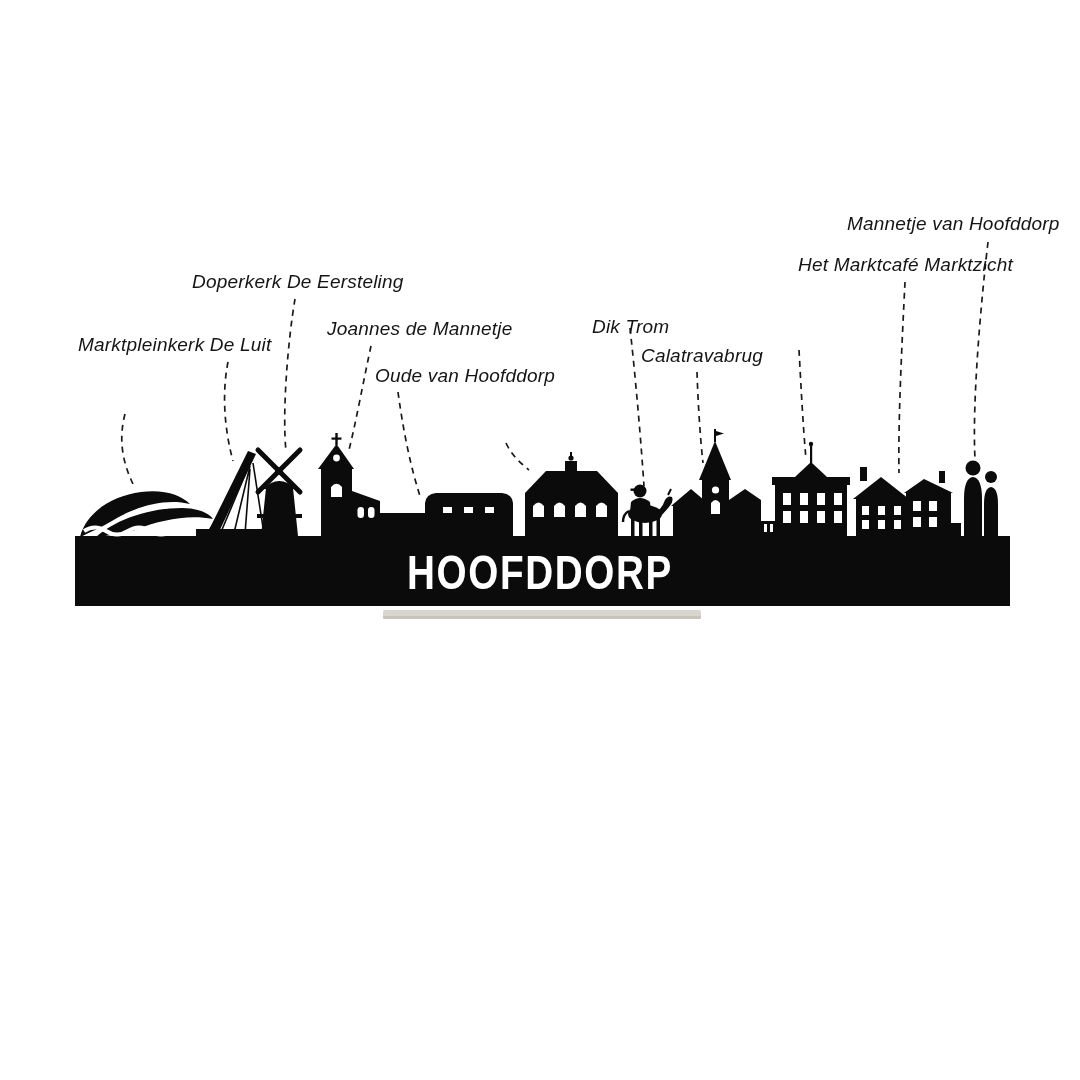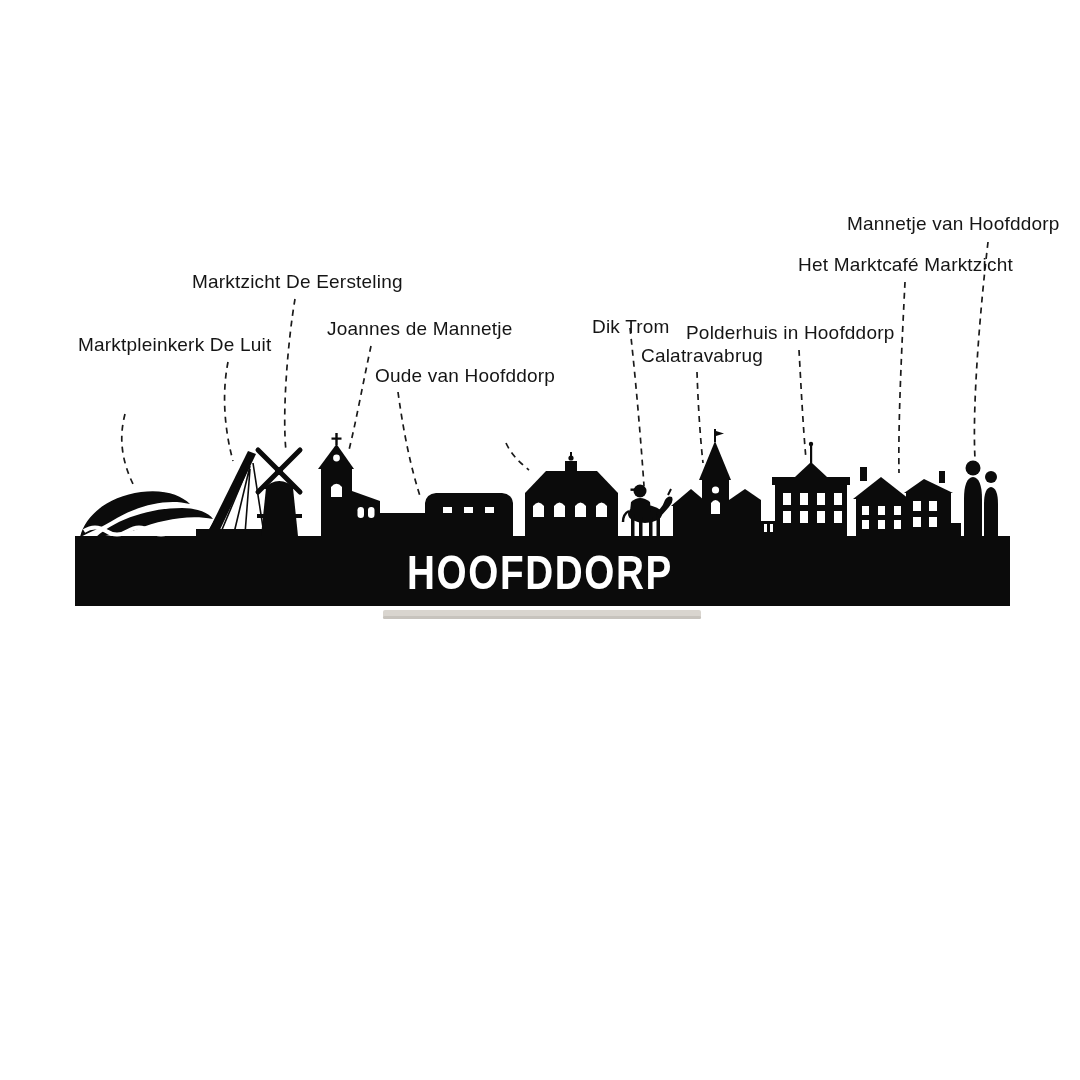--- a/index.html
+++ b/index.html
@@ -6,21 +6,21 @@
   html,body{margin:0;padding:0;background:#fff;}
   .stage{
     position:relative;width:1080px;height:1080px;
     background:var(--background,#ffffff);
     font-family:"Liberation Sans","DejaVu Sans",sans-serif;
     overflow:hidden;
   }
   .stage svg{position:absolute;left:0;top:0;}
   .label{
     position:absolute;font-size:19px;line-height:1.2;color:#151515;
-    white-space:nowrap;letter-spacing:.2px;
+    white-space:nowrap;letter-spacing:.2px;font-style:italic;
   }
   .sil{fill:var(--silhouette,#0b0b0b);}
   .sil-stroke{stroke:var(--silhouette,#0b0b0b);fill:none;}
   .cut{fill:var(--background,#ffffff);}
   .cut-stroke{stroke:var(--background,#ffffff);fill:none;}
   .leader{stroke:var(--leader,#1a1a1a);stroke-width:1.7;fill:none;stroke-dasharray:6 5;}
   .stand{fill:var(--stand,#d9d5cf);}
   .cutout{
     fill:var(--background,#ffffff);
     font-family:"Liberation Sans","DejaVu Sans",sans-serif;
@@ -181,22 +181,21 @@
       <text class="cutout" x="540" y="589" text-anchor="middle" textLength="266" lengthAdjust="spacingAndGlyphs">HOOFDDORP</text>
     </g>
 
     <g>
       <rect class="stand" x="383" y="610" width="318" height="9" rx="2"></rect>
       <rect x="383" y="616" width="318" height="3" rx="1.5" fill="#c7c3bd"></rect>
     </g>
   </svg>
 
   <div class="label" style="left:78px;top:334px">Marktpleinkerk De Luit</div>
-  <div class="label" style="left:192px;top:271px">Marktzicht De Eersteling</div>
+  <div class="label" style="left:192px;top:271px">Doperkerk De Eersteling</div>
   <div class="label" style="left:327px;top:318px">Joannes de Mannetje</div>
   <div class="label" style="left:375px;top:365px">Oude van Hoofddorp</div>
   <div class="label" style="left:592px;top:316px">Dik Trom</div>
   <div class="label" style="left:641px;top:345px">Calatravabrug</div>
-  <div class="label" style="left:686px;top:322px">Polderhuis in Hoofddorp</div>
   <div class="label" style="left:798px;top:254px">Het Marktcafé Marktzicht</div>
   <div class="label" style="left:847px;top:213px">Mannetje van Hoofddorp</div>
 
 </div>
 
 </body></html>

